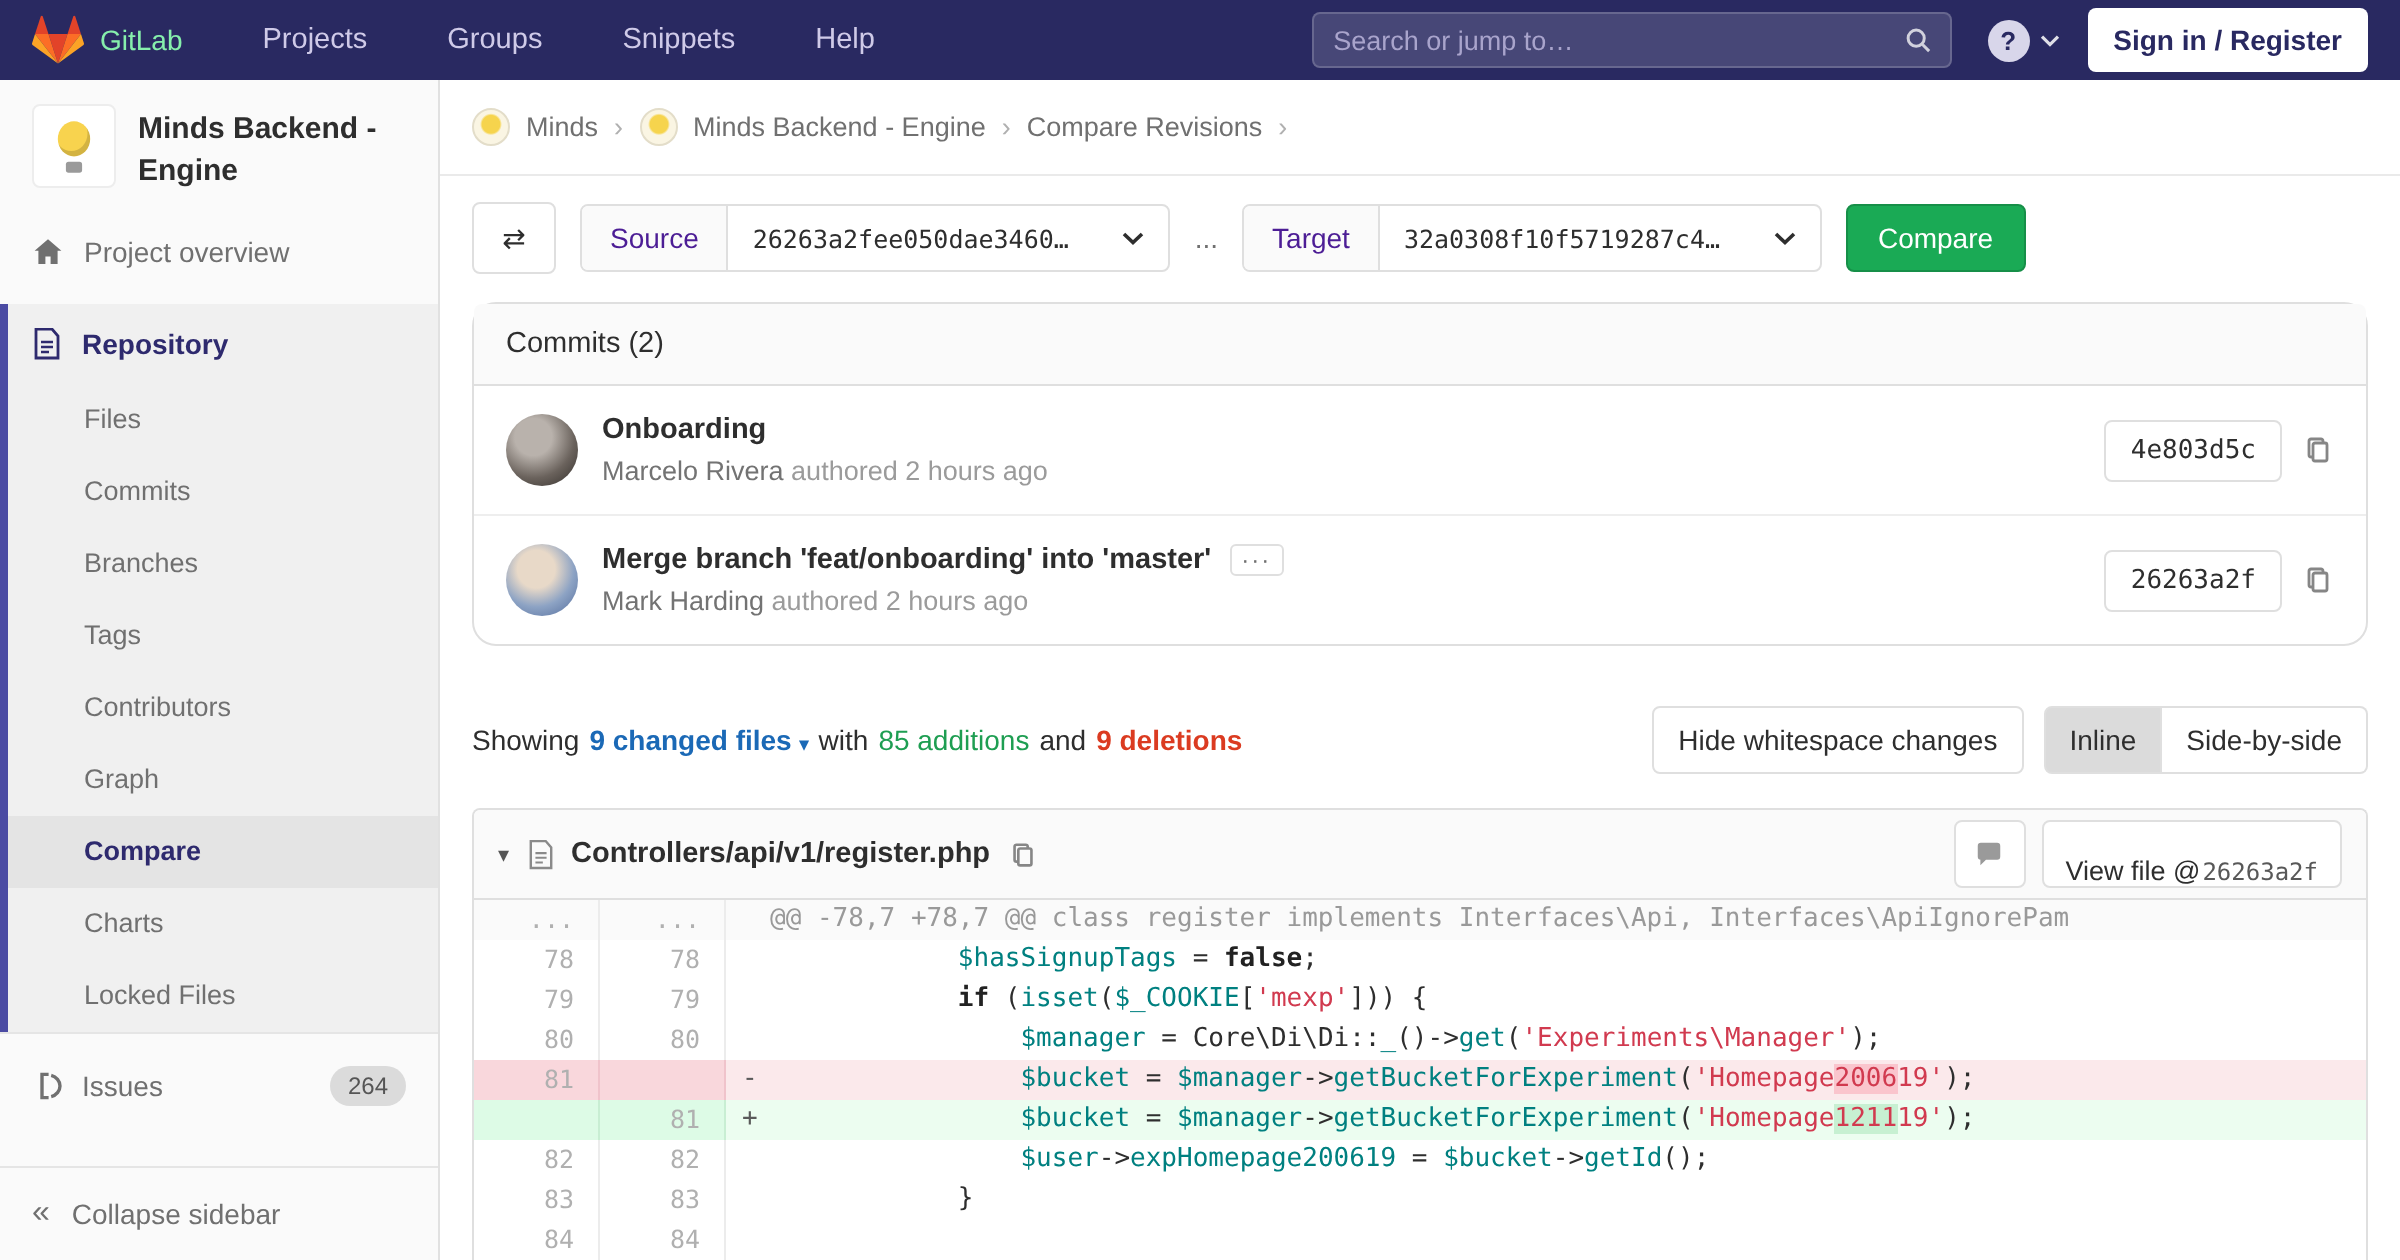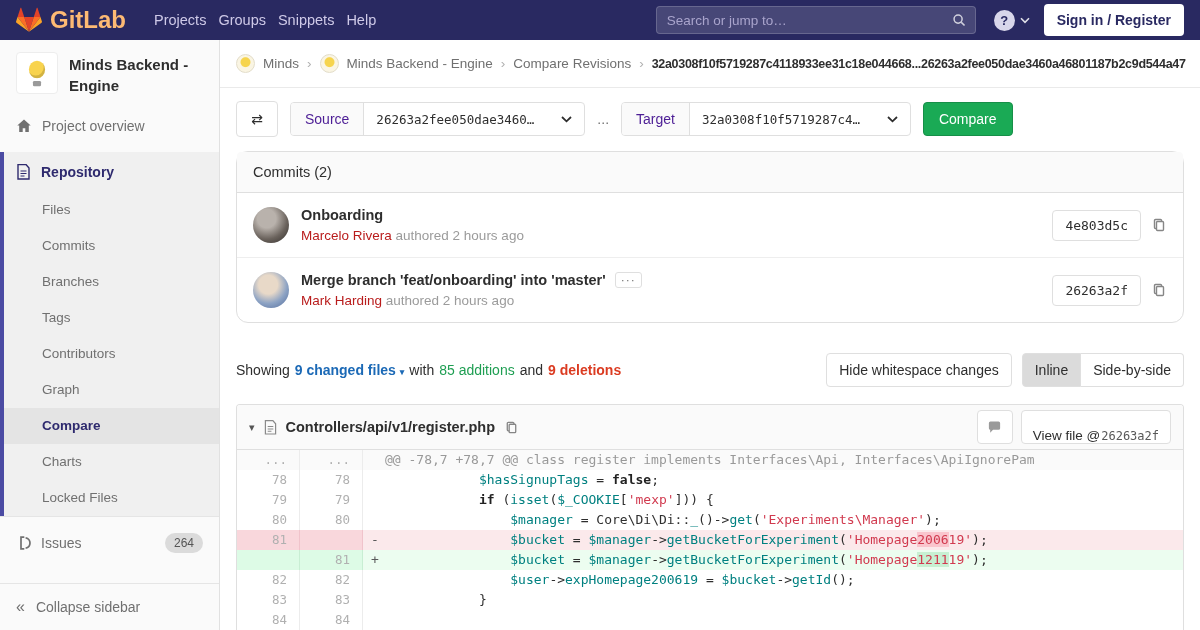--- a/index.html
+++ b/index.html
@@ -3,22 +3,22 @@
 <meta charset="utf-8">
 <style>
   html,body{margin:0;padding:0}
   body{width:1200px;height:630px;overflow:hidden;background:#fff;color:#2e2e2e;
        font-family:"Liberation Sans",sans-serif;font-size:14px}
   svg{display:block}
 
   
   .navbar{height:40px;background:#292961;display:flex;align-items:center;padding:0 16px;gap:14px;box-sizing:border-box}
   .brand{display:flex;align-items:center;gap:8px;cursor:pointer}
-  .brand-text{color:#fdba74;font-weight:bold;font-size:24px}
-  .nav-menu{display:flex;list-style:none;margin:0 0 0 14px;padding:0;gap:12px}
+  .brand-text{color:#86efac;font-weight:normal;font-size:14px}
+  .nav-menu{display:flex;list-style:none;margin:0 0 0 26px;padding:0;gap:40px}
   .nav-menu li{color:#cfcae8;font-size:14.5px;cursor:pointer}
   .nav-spacer{flex:1}
   .nav-search{position:relative;width:320px}
   .nav-search input{width:100%;box-sizing:border-box;height:28px;background:rgba(255,255,255,.14);
       border:1px solid rgba(255,255,255,.18);border-radius:4px;color:#fff;padding:0 32px 0 10px;font-size:13.5px;
       font-family:"Liberation Sans",sans-serif}
   .nav-search input::placeholder{color:#a9a4cc}
   .search-icon{position:absolute;right:9px;top:7px}
   .help-wrap{display:flex;align-items:center;gap:5px;cursor:pointer;margin-left:4px}
   .help-circle{width:21px;height:21px;border-radius:50%;background:#d8d6ea;color:#292961;font-weight:bold;
@@ -87,21 +87,21 @@
   .commit-row + .commit-row{border-top:1px solid #eee}
   .avatar{width:36px;height:36px;border-radius:50%;margin-right:12px;flex-shrink:0}
   .avatar-0{background:radial-gradient(circle at 38% 32%,#b9b2ac 0 28%,#6a625c 62%,#2f2b28)}
   .avatar-1{background:radial-gradient(circle at 42% 35%,#e8d9c8 0 30%,#8da3c4 60%,#4e6899)}
   .commit-main{min-width:0}
   .commit-title-line{display:flex;align-items:center}
   .commit-title{font-weight:bold;font-size:14.5px;color:#2e2e2e;cursor:pointer}
   .ellipsis-btn{border:1px solid #dfdfdf;background:#fff;border-radius:3px;padding:0 5px;height:16px;
       font-size:12px;line-height:12px;color:#707070;margin-left:9px;cursor:pointer;letter-spacing:1px}
   .commit-meta{font-size:13.5px;color:#9b9b9b;margin-top:5px}
-  .commit-author{color:#b91c1c;cursor:pointer}
+  .commit-author{color:#737373;cursor:pointer}
   .sha-group{margin-left:auto;display:flex;align-items:center;gap:10px}
   .sha-box{border:1px solid #dfdfdf;border-radius:4px;background:#fff;padding:7px 12px;
       font-family:"DejaVu Sans Mono",monospace;font-size:13px;color:#2e2e2e;cursor:pointer}
   .copy-btn{cursor:pointer;display:flex}
 
   
   .summary-row{display:flex;align-items:center;margin-top:30px;font-size:14px}
   .summary-text{display:flex;gap:5px;align-items:baseline;color:#2e2e2e}
   .link-bold{color:#1b69b6;font-weight:bold;cursor:pointer}
   .caret-blue{color:#1b69b6;font-size:9px}
@@ -250,21 +250,20 @@
   <div class="main">
     <div class="breadcrumb">
       <span class="crumb-avatar"></span>
       <span class="crumb-link">Minds</span>
       <span class="crumb-sep">›</span>
       <span class="crumb-avatar"></span>
       <span class="crumb-link">Minds Backend - Engine</span>
       <span class="crumb-sep">›</span>
       <span class="crumb-link">Compare Revisions</span>
       <span class="crumb-sep">›</span>
-      <span class="crumb-current">32a0308f10f5719287c4118933ee31c18e044668...26263a2fee050dae3460a46801187b2c9d544a47</span>
     </div>
 
     <div class="content">
 
       <div class="compare-row">
         <div class="swap-btn">
           <span>⇄</span>
         </div>
         <div class="ref-group">
           <span class="ref-label">Source</span>

